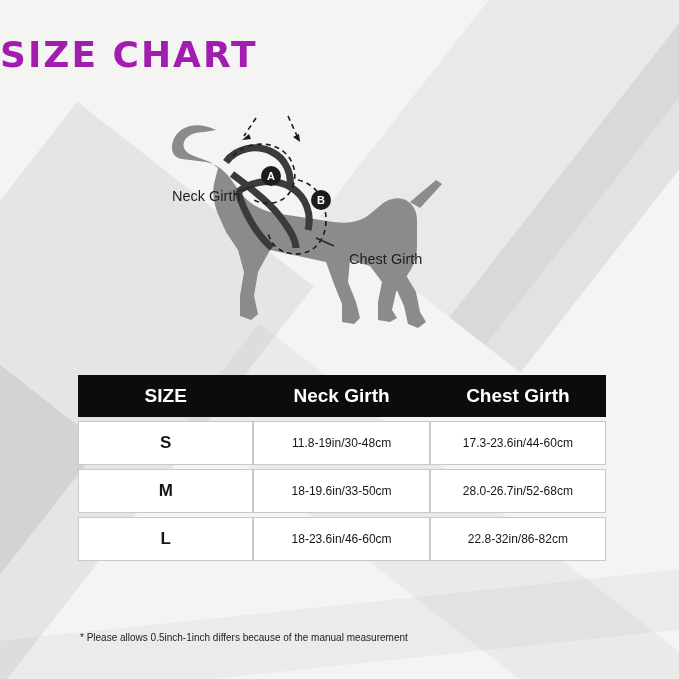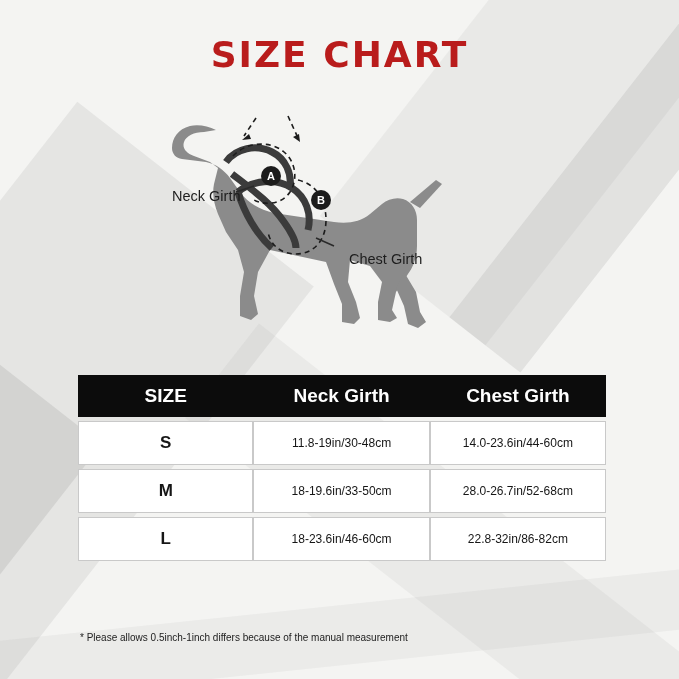--- a/index.html
+++ b/index.html
@@ -66,25 +66,24 @@
   .content {
     position: relative;
     z-index: 3;
     width: 679px;
     height: 679px;
   }
   .title {
     position: absolute;
     left: 0; right: 0;
     top: 34px;
-    text-align: center;
     font-size: 36px;
     font-weight: bold;
     letter-spacing: 2px;
-    color: #b91c1c;
+    color: #a21caf;
     font-family: "DejaVu Sans", sans-serif;
   }
   .illustration {
     position: absolute;
     left: 120px;
     top: 96px;
     width: 440px;
     height: 250px;
   }
   .label {
@@ -265,21 +264,21 @@
         <tr>
           <th class="th-size">SIZE</th>
           <th class="th-neck">Neck Girth</th>
           <th class="th-chest">Chest Girth</th>
         </tr>
       </thead>
       <tbody>
         <tr>
           <td class="cell-size">S</td>
           <td>11.8-19in/30-48cm</td>
-          <td>14.0-23.6in/44-60cm</td>
+          <td>17.3-23.6in/44-60cm</td>
         </tr>
         <tr>
           <td class="cell-size">M</td>
           <td>18-19.6in/33-50cm</td>
           <td>28.0-26.7in/52-68cm</td>
         </tr>
         <tr>
           <td class="cell-size">L</td>
           <td>18-23.6in/46-60cm</td>
           <td>22.8-32in/86-82cm</td>

